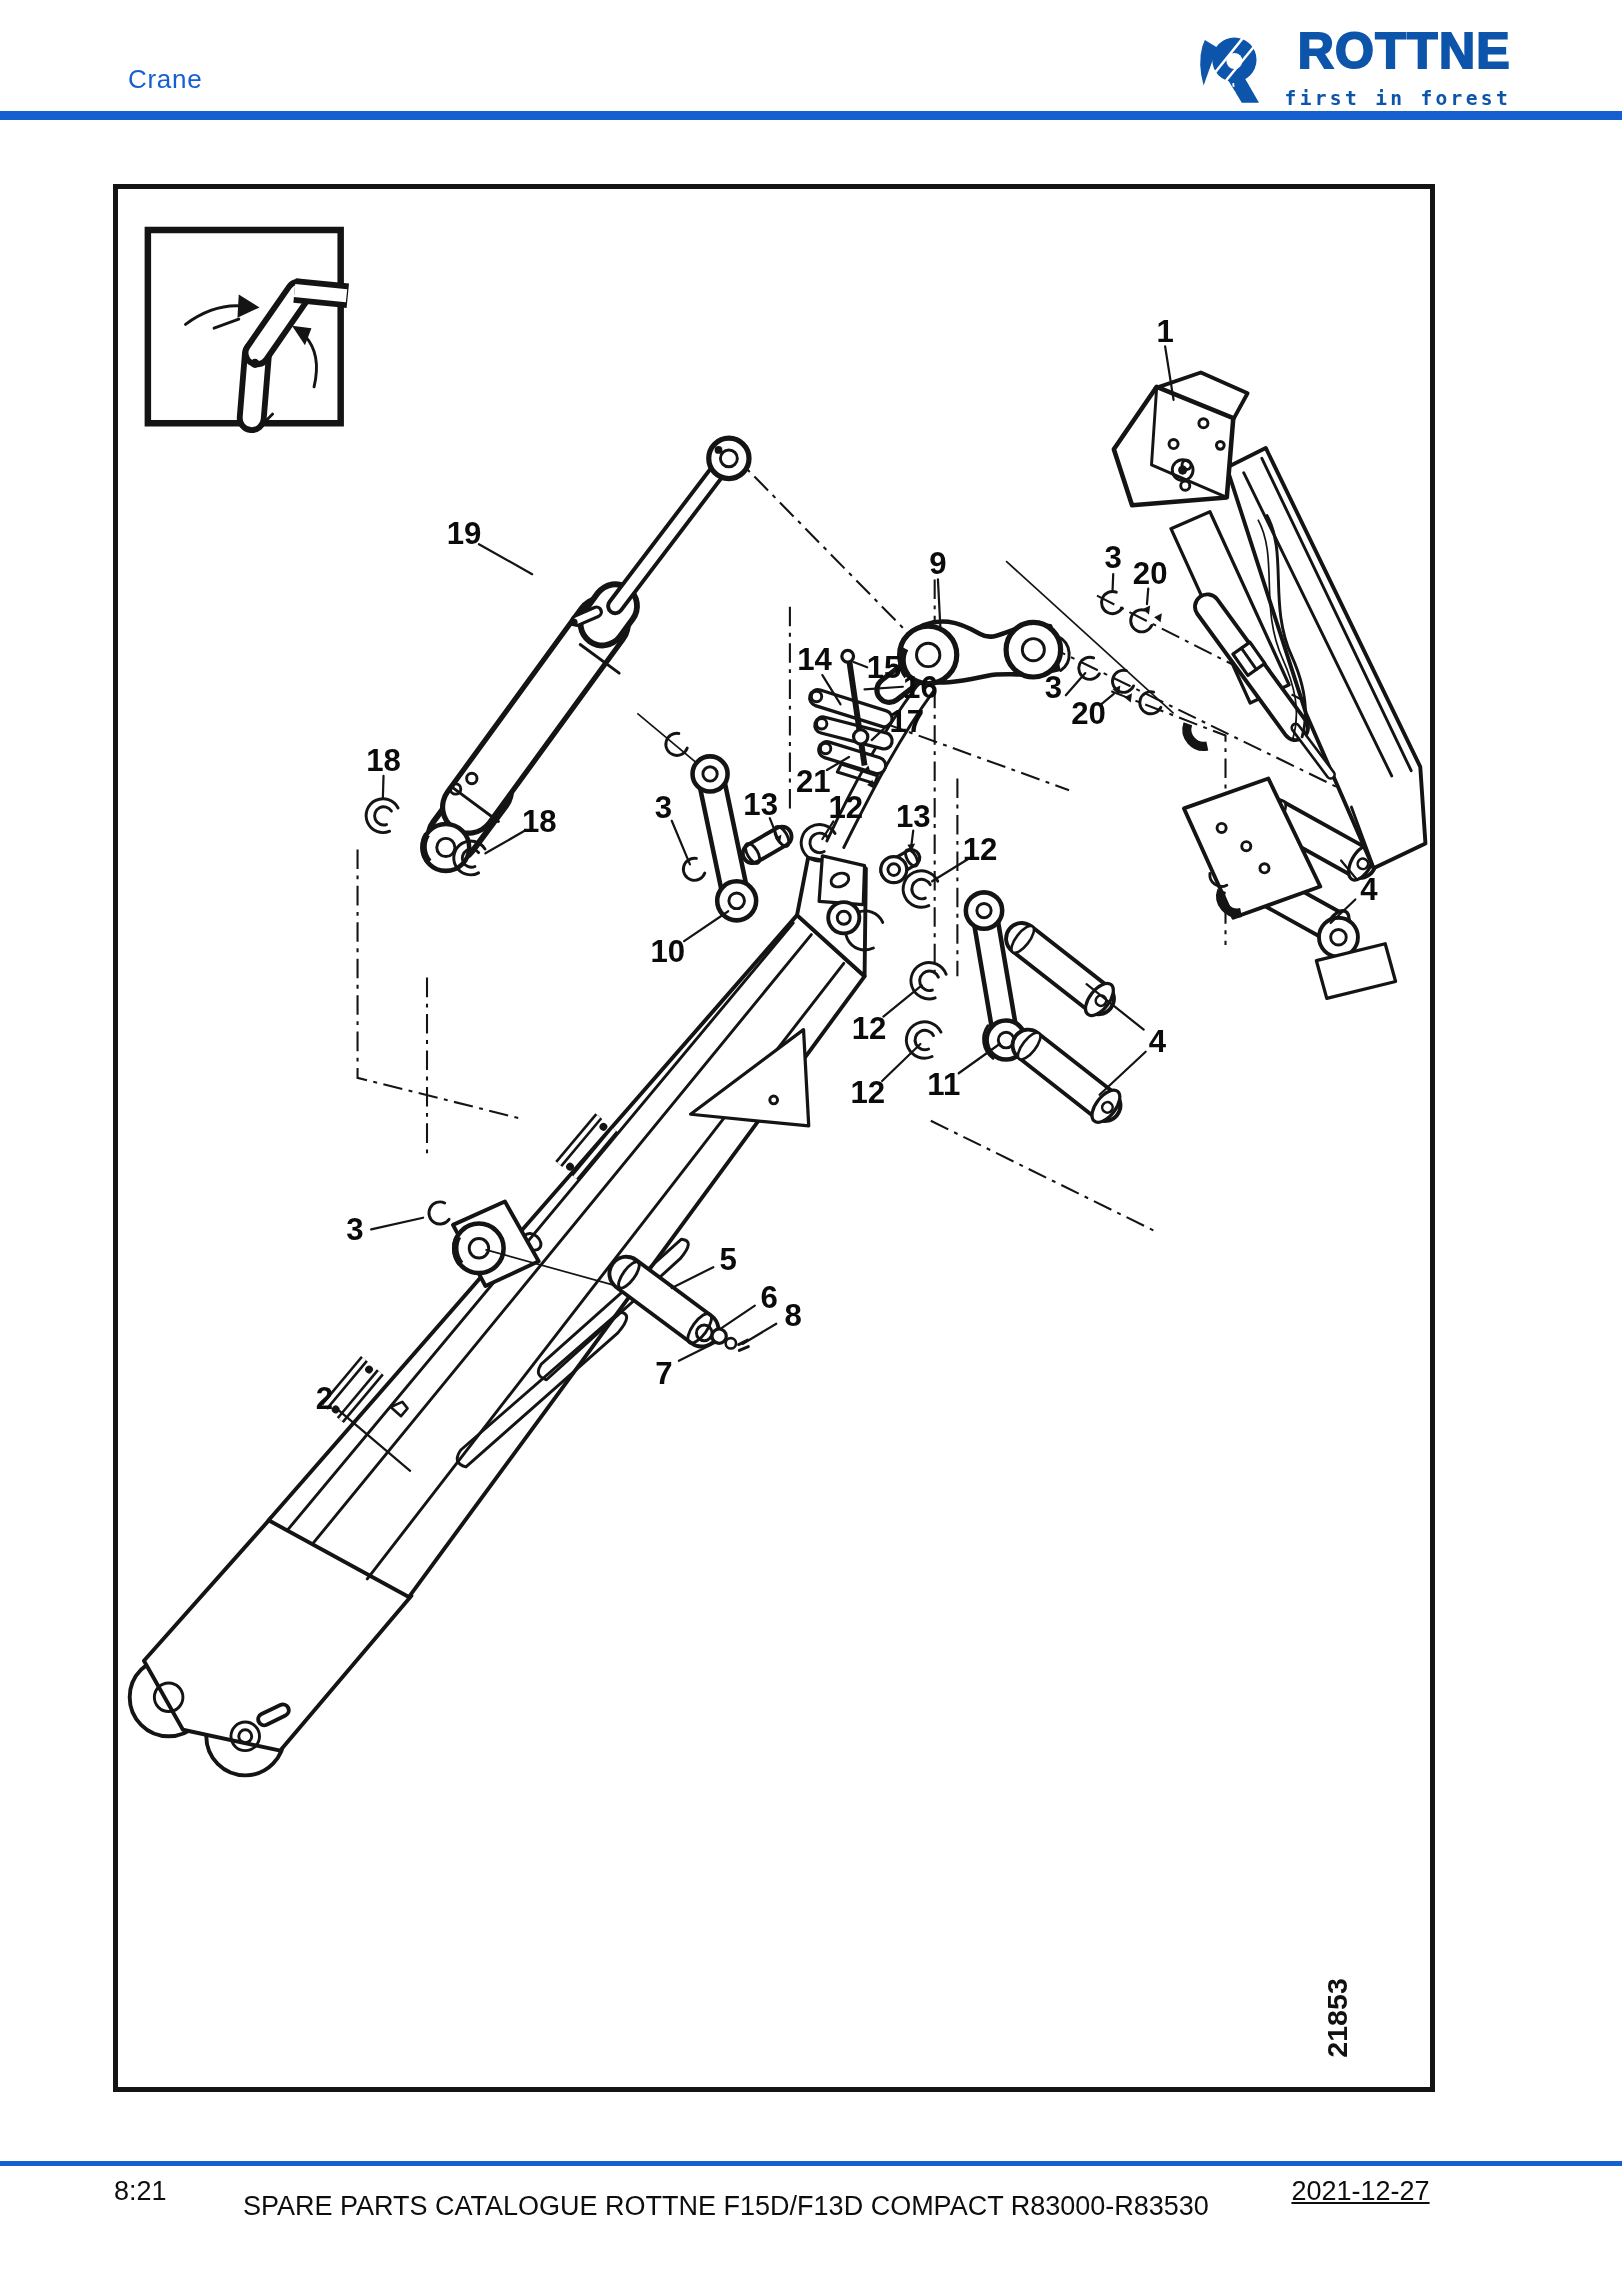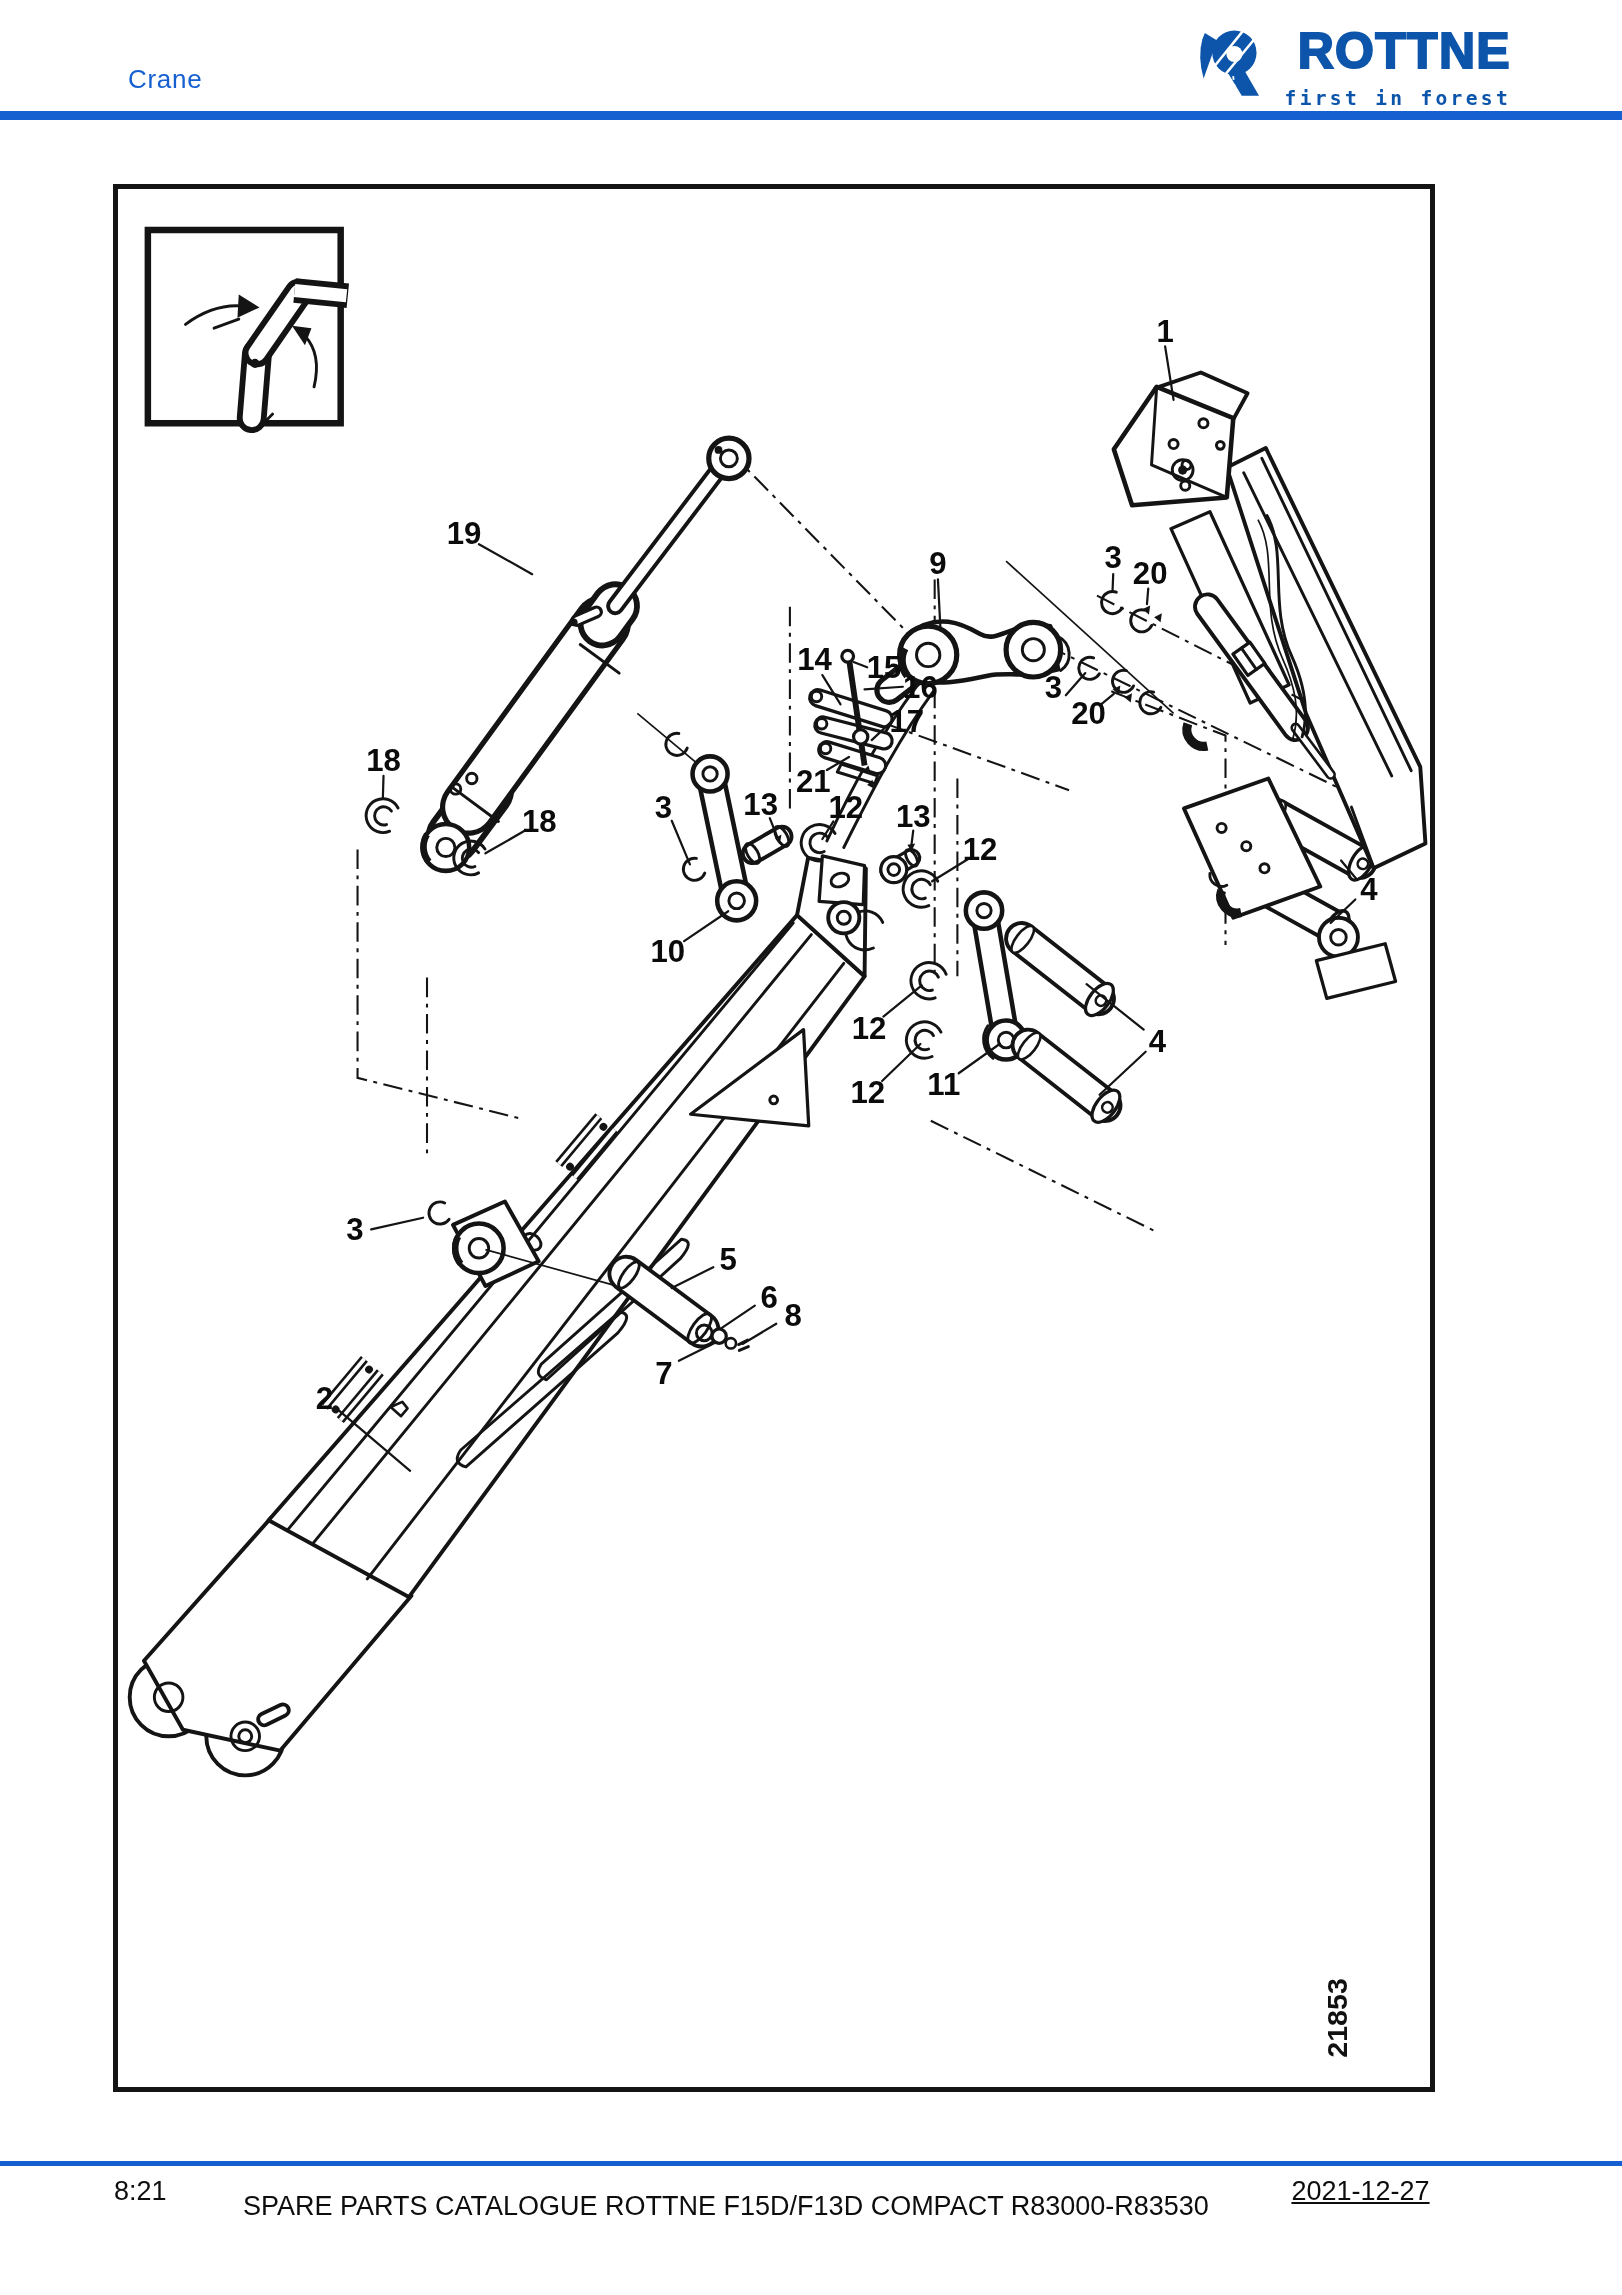--- a/index.html
+++ b/index.html
@@ -3,21 +3,21 @@
 <meta charset="utf-8">
 <style>
   html,body{margin:0;padding:0;background:#ffffff;}
   .page{position:relative;width:1622px;height:2295px;background:#fff;overflow:hidden;
         font-family:"Liberation Sans",sans-serif;color:#111;}
   
   .page-title{position:absolute;left:122px;top:58px;margin:6px;
               font-size:26px;font-weight:400;letter-spacing:0.7px;color:var(--blue-accent,#155fd0);}
   .header-rule{position:absolute;left:0;top:111px;width:1622px;height:8.5px;
                background:var(--blue-accent,#155fd0);}
-  .logo{position:absolute;top:27.5px;right:111px;display:flex;align-items:flex-start;gap:9.2px;}
+  .logo{position:absolute;top:27.5px;right:111px;display:flex;align-items:center;gap:9.2px;}
   .logo-icon{width:80px;height:68px;}
   .logo-text{display:flex;flex-direction:column;align-items:flex-end;}
   .logo-word{font-size:50px;line-height:0.92;font-weight:700;letter-spacing:1.3px;
              color:var(--blue-logo,#0c55aa);-webkit-text-stroke:2px var(--blue-logo,#0c55aa);}
   .logo-tag{margin-top:13px;font-family:"DejaVu Sans Mono",monospace;font-weight:700;
             font-size:19.6px;letter-spacing:3.3px;color:var(--blue-logo,#0c55aa);}
   
   .frame{position:absolute;left:113px;top:184px;width:1322px;height:1908px;
          border:5.2px solid #141414;box-sizing:border-box;background:#fff;}
   .frame svg{position:absolute;left:0;top:0;width:100%;height:100%;}

